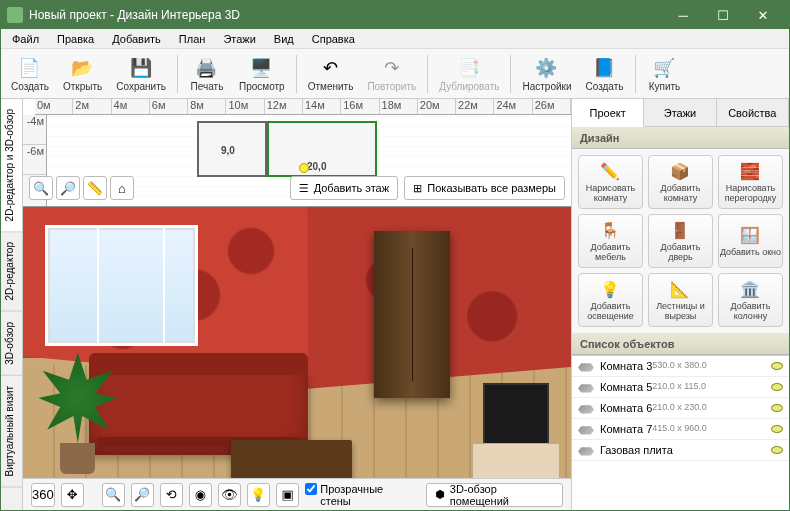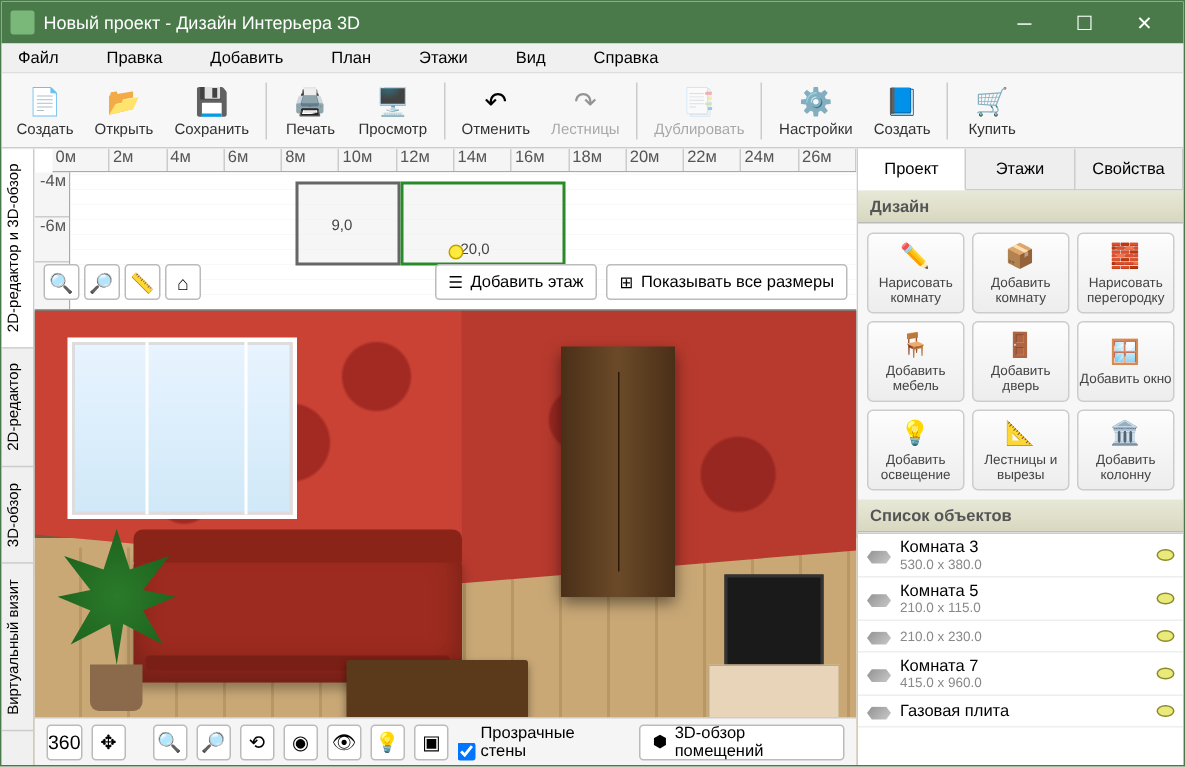--- a/index.html
+++ b/index.html
@@ -1,41 +1,41 @@
 <!DOCTYPE html>
 <html><head>
 <meta charset="utf-8">
 <style>
 *{box-sizing:border-box;margin:0;padding:0;font-family:"Segoe UI",Tahoma,sans-serif;font-size:11px}
 body{width:790px;height:511px;background:#fff;overflow:hidden;border:1px solid #4a7a4a;display:flex;flex-direction:column}
 .titlebar{height:28px;background:#4a7a4a;color:#fff;display:flex;align-items:center;padding:0 6px}
 .titlebar .icon{width:16px;height:16px;background:#7ab87a;border-radius:2px;margin-right:6px}
 .titlebar .title{flex:1;font-size:12px}
 .titlebar .winbtn{width:40px;height:28px;display:flex;align-items:center;justify-content:center;color:#fff;font-size:13px}
-.menubar{height:20px;background:#f0f0f0;display:flex;align-items:center;padding:0 4px;gap:18px;border-bottom:1px solid #ddd}
+.menubar{height:20px;background:#f0f0f0;display:flex;align-items:center;padding:0 4px;gap:4px;border-bottom:1px solid #ddd}
 .menubar span{padding:2px 7px;cursor:default}
 .toolbar{height:50px;background:#f7f7f7;border-bottom:1px solid #ccc;display:flex;align-items:center;padding:2px 4px;gap:2px}
 .tbtn{display:flex;flex-direction:column;align-items:center;justify-content:center;padding:2px 6px;min-width:48px;height:46px;border-radius:3px}
 .tbtn .ti{width:24px;height:24px;display:flex;align-items:center;justify-content:center;font-size:18px}
 .tbtn .tl{font-size:10px;color:#333;margin-top:1px}
 .tbtn.dis{opacity:.4}
 .tsep{width:1px;height:38px;background:#ccc;margin:0 3px}
 .main{flex:1;display:flex;overflow:hidden}
 .sidetabs{width:22px;background:#f0f0f0;border-right:1px solid #ccc;display:flex;flex-direction:column}
 .sidetab{flex:0 0 auto;writing-mode:vertical-rl;transform:rotate(180deg);padding:10px 3px;font-size:10px;border-top:1px solid #ccc;text-align:center;cursor:default}
 .sidetab.active{background:#fff}
 .center{flex:1;display:flex;flex-direction:column;overflow:hidden}
 .plan{height:108px;background:#fff;position:relative;border-bottom:1px solid #999;overflow:hidden}
 .ruler-h{position:absolute;top:0;left:12px;right:0;height:16px;background:#f5f5f5;border-bottom:1px solid #aaa;display:flex;font-size:9px;color:#555}
 .ruler-h span{width:40px;border-right:1px solid #ccc;padding-left:2px}
 .ruler-v{position:absolute;top:16px;left:0;width:24px;bottom:0;background:#f5f5f5;border-right:1px solid #aaa;display:flex;flex-direction:column;font-size:9px;color:#555}
 .ruler-v span{height:30px;border-bottom:1px solid #ccc;text-align:right;padding-right:2px}
 .floorplan{position:absolute;top:16px;left:24px;right:0;bottom:0;background:repeating-linear-gradient(0deg,#fff,#fff 9px,#f4f4f4 10px),repeating-linear-gradient(90deg,#fff,#fff 9px,#f4f4f4 10px)}
 .room{position:absolute;border:2px solid #666;background:rgba(240,240,240,.6)}
-.room .lbl{position:absolute;font-size:10px;font-weight:normal;color:#444}
+.room .lbl{position:absolute;font-size:10px;font-weight:bold;color:#444}
 .plan-tools{position:absolute;left:6px;bottom:6px;display:flex;gap:3px}
 .plan-tools .pt,.plan-right .pt{width:24px;height:24px;border:1px solid #bbb;background:#fff;border-radius:3px;display:flex;align-items:center;justify-content:center;font-size:13px}
 .plan-right{position:absolute;right:6px;bottom:6px;display:flex;gap:6px}
 .plan-right .pbtn{height:24px;border:1px solid #bbb;background:#fff;border-radius:3px;display:flex;align-items:center;padding:0 8px;gap:5px;font-size:10px}
 .view3d{flex:1;position:relative;overflow:hidden;background:linear-gradient(180deg,#3a2418 0%,#5a3828 35%,#7a5840 50%,#c9a876 50%,#d4b486 100%)}
 .wall-left{position:absolute;top:0;left:0;width:52%;height:58%;background:#c94234;clip-path:polygon(0 0,100% 0,100% 100%,0 85%)}
 .wall-left::before{content:"";position:absolute;inset:0;background:radial-gradient(circle at 20% 30%,#8b1a1a 0 20px,transparent 22px),radial-gradient(circle at 60% 50%,#8b1a1a 0 25px,transparent 27px),radial-gradient(circle at 35% 70%,#8b1a1a 0 18px,transparent 20px),radial-gradient(circle at 80% 25%,#8b1a1a 0 22px,transparent 24px);opacity:.6}
 .wall-right{position:absolute;top:0;right:0;width:48%;height:60%;background:#b83a2e;clip-path:polygon(0 0,100% 0,100% 88%,0 100%)}
 .wall-right::before{content:"";position:absolute;inset:0;background:radial-gradient(circle at 30% 40%,#7a1515 0 20px,transparent 22px),radial-gradient(circle at 70% 60%,#7a1515 0 24px,transparent 26px);opacity:.5}
 .window3d{position:absolute;top:6%;left:4%;width:28%;height:40%;background:linear-gradient(180deg,#e8f4ff,#d0e8f8);border:3px solid #fff;box-shadow:inset 0 0 0 2px #ddd}
@@ -47,35 +47,35 @@
 .table{position:absolute;bottom:10%;left:38%;width:22%;height:13%;background:#5a3a1a;border-radius:2px;box-shadow:0 3px 6px rgba(0,0,0,.4)}
 .wardrobe{position:absolute;top:8%;right:22%;width:14%;height:55%;background:linear-gradient(90deg,#4a2f18,#6a4a28,#4a2f18);box-shadow:0 4px 10px rgba(0,0,0,.5)}
 .wardrobe::after{content:"";position:absolute;top:10%;left:50%;width:1px;height:80%;background:#2a1808}
 .tv{position:absolute;bottom:20%;right:4%;width:12%;height:22%;background:#1a1a1a;border:2px solid #333}
 .tvstand{position:absolute;bottom:8%;right:2%;width:16%;height:14%;background:#e8d4b8;border:1px solid #c0a880}
 .plant{position:absolute;bottom:12%;left:2%;width:16%;height:40%}
 .plant-leaves{position:absolute;top:0;left:0;right:0;height:75%;background:radial-gradient(ellipse at center,#2a7a2a,#1a5a1a);clip-path:polygon(50% 0,60% 30%,90% 20%,70% 45%,95% 50%,70% 60%,85% 85%,55% 70%,50% 100%,45% 70%,15% 85%,30% 60%,5% 50%,30% 45%,10% 20%,40% 30%)}
 .plant-pot{position:absolute;bottom:0;left:30%;width:40%;height:25%;background:#8a6a4a;border-radius:0 0 6px 6px}
 .view-tools{position:absolute;left:0;right:0;bottom:0;height:32px;background:#f5f5f5;border-top:1px solid #ccc;display:flex;align-items:center;padding:0 8px;gap:6px}
 .vt{width:24px;height:24px;border:1px solid #bbb;background:#fff;border-radius:3px;display:flex;align-items:center;justify-content:center;font-size:13px}
-.vchk{display:flex;align-items:flex-end;gap:3px;font-size:10px;margin-left:auto}
+.vchk{display:flex;align-items:flex-start;gap:3px;font-size:10px;margin-left:auto}
 .vbtn{height:24px;border:1px solid #bbb;background:#fff;border-radius:3px;display:flex;align-items:center;padding:0 8px;gap:5px;font-size:10px;margin-left:8px}
 .rightpanel{width:218px;background:#f7f7f7;border-left:1px solid #ccc;display:flex;flex-direction:column;overflow:hidden}
 .ptabs{display:flex;height:28px;border-bottom:1px solid #ccc;background:#eee}
 .ptab{flex:1;display:flex;align-items:center;justify-content:center;border-right:1px solid #ccc;font-size:11px;cursor:default}
 .ptab.active{background:#fff;border-bottom:1px solid #fff;margin-bottom:-1px;font-weight:500}
 .phdr{height:22px;background:linear-gradient(#e8e8d8,#d8d8c0);border-bottom:1px solid #bbb;display:flex;align-items:center;padding:0 8px;font-weight:bold;font-size:11px;color:#555}
 .pgrid{display:grid;grid-template-columns:repeat(3,1fr);gap:5px;padding:6px}
 .pitem{background:linear-gradient(#fdfdfd,#ededed);border:1px solid #ccc;border-radius:4px;height:54px;display:flex;flex-direction:column;align-items:center;justify-content:center;gap:2px;cursor:default}
 .pitem .pi{width:22px;height:22px;display:flex;align-items:center;justify-content:center;font-size:16px}
 .pitem .pl{font-size:9px;text-align:center;line-height:1.1;color:#444}
 .olist{flex:1;overflow-y:auto;background:#fff;border-top:1px solid #ccc}
 .oitem{display:flex;align-items:center;padding:3px 6px;border-bottom:1px solid #eee;gap:6px}
 .oitem .oi{width:16px;height:14px;background:linear-gradient(135deg,#888,#ccc);clip-path:polygon(20% 30%,80% 30%,100% 60%,80% 90%,20% 90%,0 60%)}
-.oitem .ot{flex:1;display:flex;flex-direction:column}
+.oitem .ot{flex:1;display:flex;flex-direction:row}
 .oitem .on{font-size:11px}
 .oitem .od{font-size:9px;color:#888}
 .oitem .eye{width:12px;height:8px;border:1px solid #8a8a2a;border-radius:50%;background:#eaea7a}
 input[type=checkbox]{width:12px;height:12px}
 .yellow-dot{position:absolute;width:10px;height:10px;background:#ffeb3b;border:1px solid #c0a000;border-radius:50%}
 </style>
 </head>
 <body>
 
 <div class="titlebar">
@@ -118,21 +118,21 @@
       <div class="ti">🖥️</div>
       <div class="tl">Просмотр</div>
     </div>
     <div class="tsep"></div>
     <div class="tbtn">
       <div class="ti">↶</div>
       <div class="tl">Отменить</div>
     </div>
     <div class="tbtn dis">
       <div class="ti">↷</div>
-      <div class="tl">Лестницы</div>
+      <div class="tl">Повторить</div>
     </div>
     <div class="tsep"></div>
     <div class="tbtn dis">
       <div class="ti">📑</div>
       <div class="tl">Дублировать</div>
     </div>
     <div class="tsep"></div>
     <div class="tbtn">
       <div class="ti">⚙️</div>
       <div class="tl">Настройки</div>
@@ -301,20 +301,21 @@
           <div class="oi"></div>
           <div class="ot">
             <div class="on">Комната 5</div>
             <div class="od">210.0 x 115.0</div>
           </div>
           <div class="eye"></div>
         </div>
         <div class="oitem">
           <div class="oi"></div>
           <div class="ot">
+            <div class="on">Комната 6</div>
             <div class="od">210.0 x 230.0</div>
           </div>
           <div class="eye"></div>
         </div>
         <div class="oitem">
           <div class="oi"></div>
           <div class="ot">
             <div class="on">Комната 7</div>
             <div class="od">415.0 x 960.0</div>
           </div>

